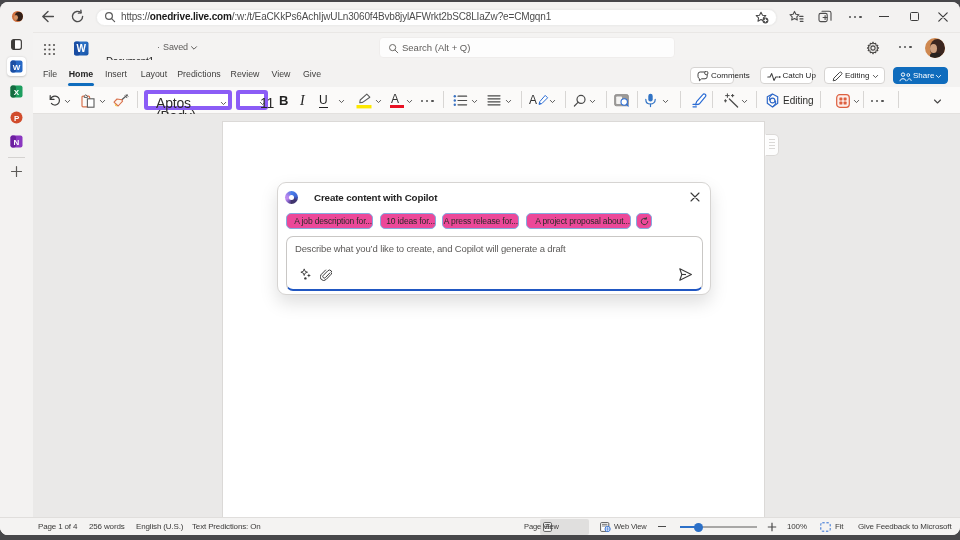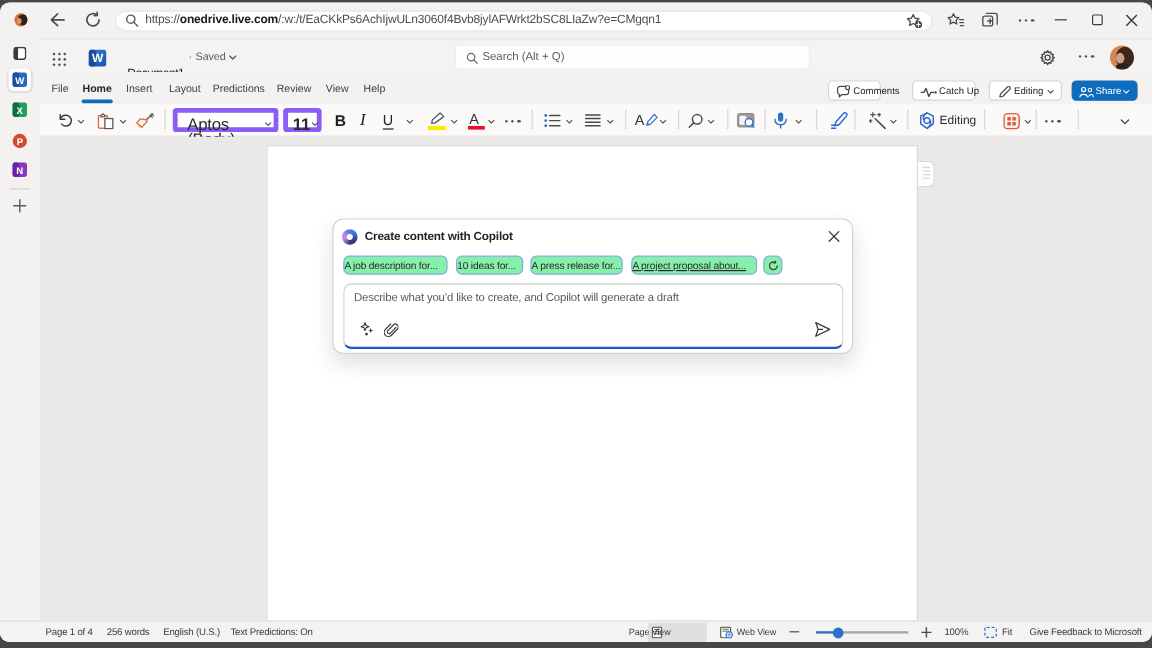--- a/index.html
+++ b/index.html
@@ -22,22 +22,22 @@
   .tabline { position:absolute; left:68px; top:81px; width:25.5px; height:2.5px; border-radius:2px; background:#0f6cbd; }
   .rbtn { position:absolute; top:64.5px; height:17px; background:#fff; border:1px solid #d6d4d2; border-radius:4px; font-size:8px; color:#242424; }
   .rbtn span { position:absolute; top:0; height:15px; line-height:15px; white-space:nowrap; }
   .toolbar { position:absolute; left:33px; top:85px; width:927px; height:27px; background:#fbfaf9; border-bottom:1px solid #e3e1df; }
   .sep { position:absolute; top:89px; width:1px; height:17px; background:#d8d6d4; }
   .combo { position:absolute; top:88px; height:20px; background:#fff; border:4px solid #8b5cf6; border-radius:3px; font-size:14px; letter-spacing:-0.2px; color:#2c2b2a; }
   .canvas { position:absolute; left:33px; top:112px; width:927px; height:403px; background:#eae9e8; }
   .page { position:absolute; left:189px; top:7px; width:543px; height:397px; background:#fff; border:1px solid #dbd9d7; border-bottom:none; }
   .pagetab { position:absolute; left:732px; top:20px; width:14px; height:22px; background:#fdfdfd; border:1px solid #dbd9d7; border-left:1px solid #fff; border-radius:0 5px 5px 0; }
   .dlg { position:absolute; left:277px; top:180px; width:434px; height:113px; background:#fff; border:1px solid #d6d4d2; border-radius:9px; box-shadow:0 8px 18px rgba(0,0,0,.13); }
-  .dlgtitle { position:absolute; left:26px; top:8px; height:13px; line-height:13px; font-size:9.8px; font-weight:700; letter-spacing:-0.15px; color:#242424; }
-  .chip { position:absolute; top:30px; height:16px; border:1px solid #84abe0; border-radius:5px; background:#86efac; font-size:8.5px; letter-spacing:-0.15px; color:#2b2a29; text-align:left; line-height:14px; }
+  .dlgtitle { position:absolute; left:36px; top:8px; height:13px; line-height:13px; font-size:9.8px; font-weight:700; letter-spacing:-0.15px; color:#242424; }
+  .chip { position:absolute; top:30px; height:16px; border:1px solid #84abe0; border-radius:5px; background:#ec4899; font-size:8.5px; letter-spacing:-0.15px; color:#2b2a29; text-align:right; line-height:14px; }
   .inbox { position:absolute; left:8px; top:53px; width:417px; height:55px; background:#fff; border:1px solid #c9c7c5; border-bottom:2.5px solid #2157c2; border-radius:7px; }
   .ph { position:absolute; left:8px; top:6px; font-size:9.5px; letter-spacing:-0.15px; color:#5c5a58; }
   .sbar { position:absolute; left:0; top:515px; width:960px; height:18px; background:#f4f3f2; border-top:1px solid #e0dedc; font-size:8px; letter-spacing:-0.15px; color:#3b3a39; }
   .sitem { position:absolute; top:0; height:17px; line-height:17px; white-space:nowrap; }
   .dots3 { display:flex; gap:3px; align-items:center; }
   .dots3 b { width:2.2px; height:2.2px; border-radius:50%; background:#515151; }
 </style>
 </head>
 <body>
 <div class="win">
@@ -186,21 +186,21 @@
 </div>
 
 <div class="tabrow">
   <span class="tab" style="left:3px;width:28px;">File</span>
   <span class="tab active" style="left:31px;width:34px;">Home</span>
   <span class="tab" style="left:67px;width:32px;">Insert</span>
   <span class="tab" style="left:103px;width:36px;">Layout</span>
   <span class="tab" style="left:140px;width:52px;">Predictions</span>
   <span class="tab" style="left:193px;width:38px;">Review</span>
   <span class="tab" style="left:233px;width:30px;">View</span>
-  <span class="tab" style="left:265px;width:28px;">Help</span>
+  <span class="tab" style="left:265px;width:28px;">Give</span>
 </div>
 <div class="tabline"></div>
 
 <div class="rbtn" style="left:690px;width:44px;">
   <svg class="i" style="left:6px;top:3.5px;" width="12" height="11" viewBox="0 0 12 11">
         <path d="M1 3.2 A2.2 2.2 0 0 1 3.2 1 H8 A2.2 2.2 0 0 1 10.2 3.2 V5.6 A2.2 2.2 0 0 1 8 7.8 H4.6 L2.4 9.8 V7.6 A2.2 2.2 0 0 1 1 5.6 Z" stroke="#444" stroke-width="1" fill="none" stroke-linejoin="round"></path>
         <circle cx="9.3" cy="2" r="1.7" fill="#fbfaf9" stroke="#444" stroke-width="0.9"></circle>
       </svg>
   <span style="left:20px;">Comments</span>
 </div>
@@ -260,21 +260,21 @@
     </svg>
 <div class="sep" style="left:137px;"></div>
 
 <div class="combo" style="left:144px;width:88px;">
       <span style="position:absolute;left:8px;top:3px;line-height:13px;letter-spacing:-0.2px;">Aptos (Body)</span>
   <svg class="i" style="left:72px;top:6px;" width="7" height="7" viewBox="0 0 8 8">
         <path d="M1.5 2.7 L4 5.2 L6.5 2.7" stroke="#474747" stroke-width="1" fill="none" stroke-linecap="round" stroke-linejoin="round"></path>
       </svg>
 </div>
 <div class="combo" style="left:236px;width:32px;">
-      <span style="position:absolute;left:4px;top:3px;line-height:13px;font-weight:bold;">11</span>
+      <span style="position:absolute;left:20px;top:3px;line-height:13px;">11</span>
   <svg class="i" style="left:19px;top:6px;" width="7" height="7" viewBox="0 0 8 8">
         <path d="M1.5 2.7 L4 5.2 L6.5 2.7" stroke="#474747" stroke-width="1" fill="none" stroke-linecap="round" stroke-linejoin="round"></path>
       </svg>
 </div>
 
 <div class="i" style="left:279px;top:91px;font-size:13px;font-weight:700;color:#222;">B</div>
 <div class="i" style="left:300px;top:91px;font-family:'Liberation Serif',serif;font-style:italic;font-size:14px;color:#222;">I</div>
 <div class="i" style="left:319px;top:91.5px;font-size:12px;color:#222;border-bottom:1.3px solid #222;line-height:13px;">U</div>
 <svg class="i" style="left:338px;top:96px;" width="7" height="7" viewBox="0 0 8 8">
       <path d="M1.5 2.7 L4 5.2 L6.5 2.7" stroke="#474747" stroke-width="1" fill="none" stroke-linecap="round" stroke-linejoin="round"></path>
@@ -428,21 +428,21 @@
   <div class="i" style="left:7px;top:8px;width:13px;height:13px;border-radius:50%;background:conic-gradient(from 0deg,#4a80ea 0deg,#3f65d6 75deg,#3f3472 125deg,#41356b 180deg,#7c5cc0 215deg,#c18cf2 255deg,#b388ee 290deg,#8f7ce8 320deg,#4a80ea 360deg);">
     <div style="position:absolute;left:3.75px;top:3.75px;width:5.5px;height:5.5px;border-radius:50%;background:#fff;"></div>
   </div>
   <div class="dlgtitle">Create content with Copilot</div>
   <svg class="i" style="left:412px;top:9px;" width="10" height="10" viewBox="0 0 10 10">
         <path d="M1 1 L9 9 M9 1 L1 9" stroke="#3a3a3a" stroke-width="1.1" stroke-linecap="round"></path>
       </svg>
   <div class="chip" style="left:8px;width:87px;">A job description for...</div>
   <div class="chip" style="left:102px;width:56px;">10 ideas for...</div>
   <div class="chip" style="left:164px;width:77px;">A press release for...</div>
-  <div class="chip" style="left:248px;width:105px;text-decoration:underline;">A project proposal about...</div>
+  <div class="chip" style="left:248px;width:105px;">A project proposal about...</div>
   <div class="chip" style="left:358px;width:16px;">
     <svg class="i" style="left:3px;top:2.5px;" width="9" height="9" viewBox="0 0 10 10">
           <path d="M8.6 5 A3.6 3.6 0 1 1 6.9 1.9" stroke="#3a3a3a" stroke-width="1.1" fill="none" stroke-linecap="round"></path>
           <path d="M7 0.4 L7.1 2.3 L5.2 2.4" stroke="#3a3a3a" stroke-width="1" fill="none" stroke-linecap="round" stroke-linejoin="round"></path>
         </svg>
   </div>
   <div class="inbox">
     <div class="ph">Describe what you’d like to create, and Copilot will generate a draft</div>
     <svg class="i" style="left:13px;top:31px;" width="13" height="13" viewBox="0 0 13 13">
           <path d="M4.2 0.9 L5.1 3.3 L7.5 4.2 L5.1 5.1 L4.2 7.5 L3.3 5.1 L0.9 4.2 L3.3 3.3 Z" fill="#fff" stroke="#3a3a3a" stroke-width="0.9" stroke-linejoin="round"></path>

